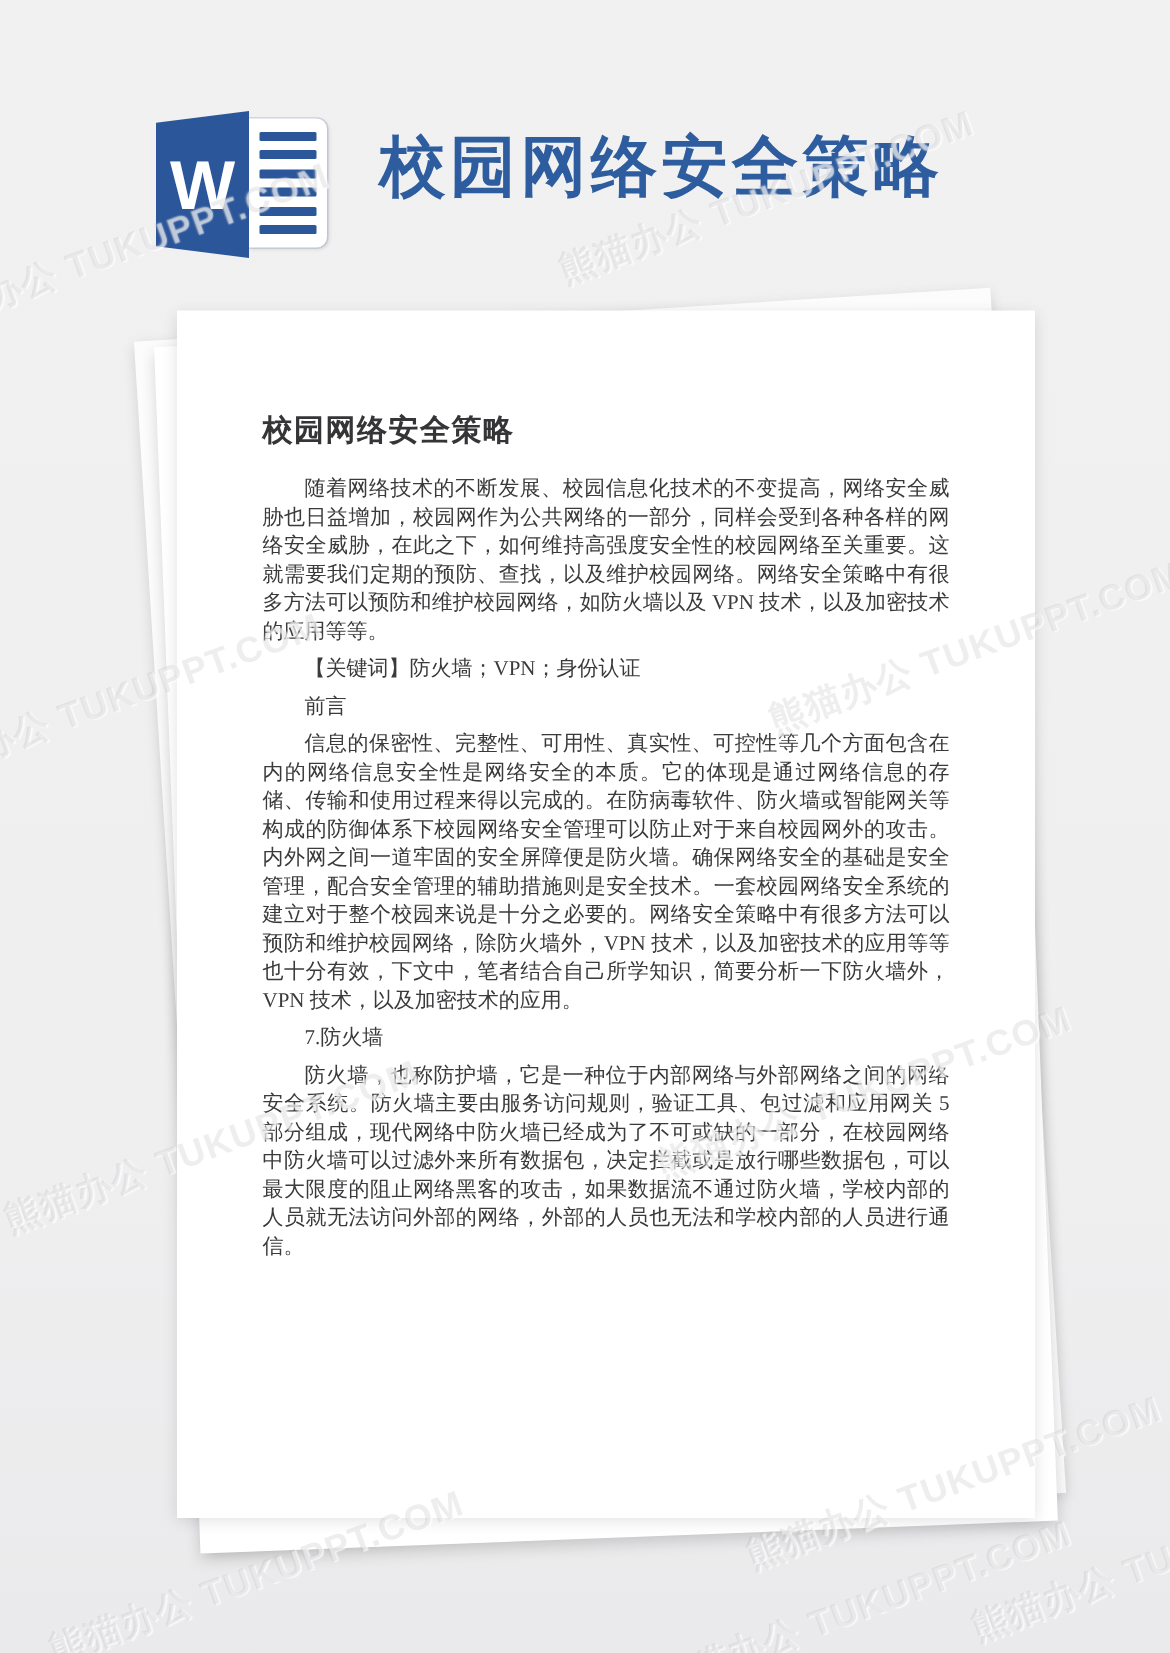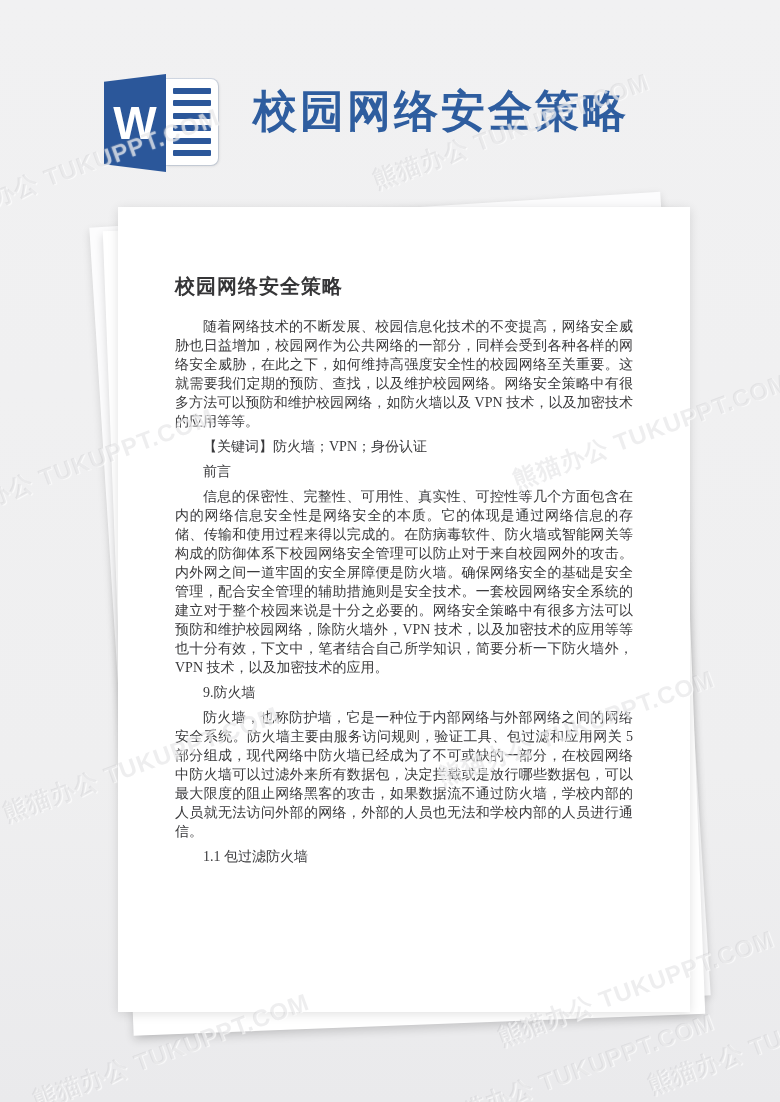--- a/index.html
+++ b/index.html
@@ -98,23 +98,22 @@
 
   <div class="sheet sheet-back"></div>
   <div class="sheet sheet-middle"></div>
 
   <div class="sheet sheet-front">
     <h2 class="doc-title">校园网络安全策略</h2>
     <p class="doc-p">随着网络技术的不断发展、校园信息化技术的不变提高，网络安全威胁也日益增加，校园网作为公共网络的一部分，同样会受到各种各样的网络安全威胁，在此之下，如何维持高强度安全性的校园网络至关重要。这就需要我们定期的预防、查找，以及维护校园网络。网络安全策略中有很多方法可以预防和维护校园网络，如防火墙以及 VPN 技术，以及加密技术的应用等等。</p>
     <p class="doc-p">【关键词】防火墙；VPN；身份认证</p>
     <p class="doc-p">前言</p>
     <p class="doc-p">信息的保密性、完整性、可用性、真实性、可控性等几个方面包含在内的网络信息安全性是网络安全的本质。它的体现是通过网络信息的存储、传输和使用过程来得以完成的。在防病毒软件、防火墙或智能网关等构成的防御体系下校园网络安全管理可以防止对于来自校园网外的攻击。内外网之间一道牢固的安全屏障便是防火墙。确保网络安全的基础是安全管理，配合安全管理的辅助措施则是安全技术。一套校园网络安全系统的建立对于整个校园来说是十分之必要的。网络安全策略中有很多方法可以预防和维护校园网络，除防火墙外，VPN 技术，以及加密技术的应用等等也十分有效，下文中，笔者结合自己所学知识，简要分析一下防火墙外，VPN 技术，以及加密技术的应用。</p>
-    <p class="doc-p">9.防火墙</p>
+    <p class="doc-p">7.防火墙</p>
     <p class="doc-p">防火墙，也称防护墙，它是一种位于内部网络与外部网络之间的网络安全系统。防火墙主要由服务访问规则，验证工具、包过滤和应用网关 5 部分组成，现代网络中防火墙已经成为了不可或缺的一部分，在校园网络中防火墙可以过滤外来所有数据包，决定拦截或是放行哪些数据包，可以最大限度的阻止网络黑客的攻击，如果数据流不通过防火墙，学校内部的人员就无法访问外部的网络，外部的人员也无法和学校内部的人员进行通信。</p>
-    <p class="doc-p">1.1 包过滤防火墙</p>
   </div>
 
   <span class="wm">熊猫办公 TUKUPPT.COM</span>
   <span class="wm">熊猫办公 TUKUPPT.COM</span>
   <span class="wm">熊猫办公 TUKUPPT.COM</span>
   <span class="wm">熊猫办公 TUKUPPT.COM</span>
   <span class="wm">熊猫办公 TUKUPPT.COM</span>
   <span class="wm">熊猫办公 TUKUPPT.COM</span>
   <span class="wm">熊猫办公 TUKUPPT.COM</span>
   <span class="wm">熊猫办公 TUKUPPT.COM</span>

